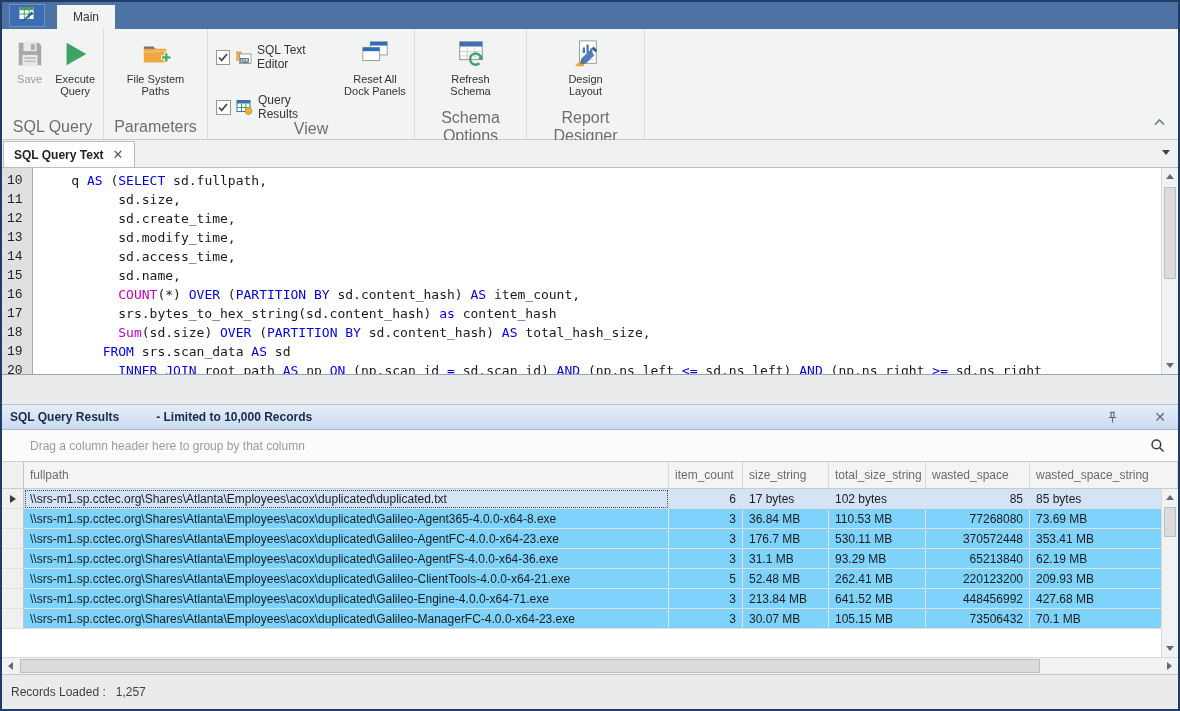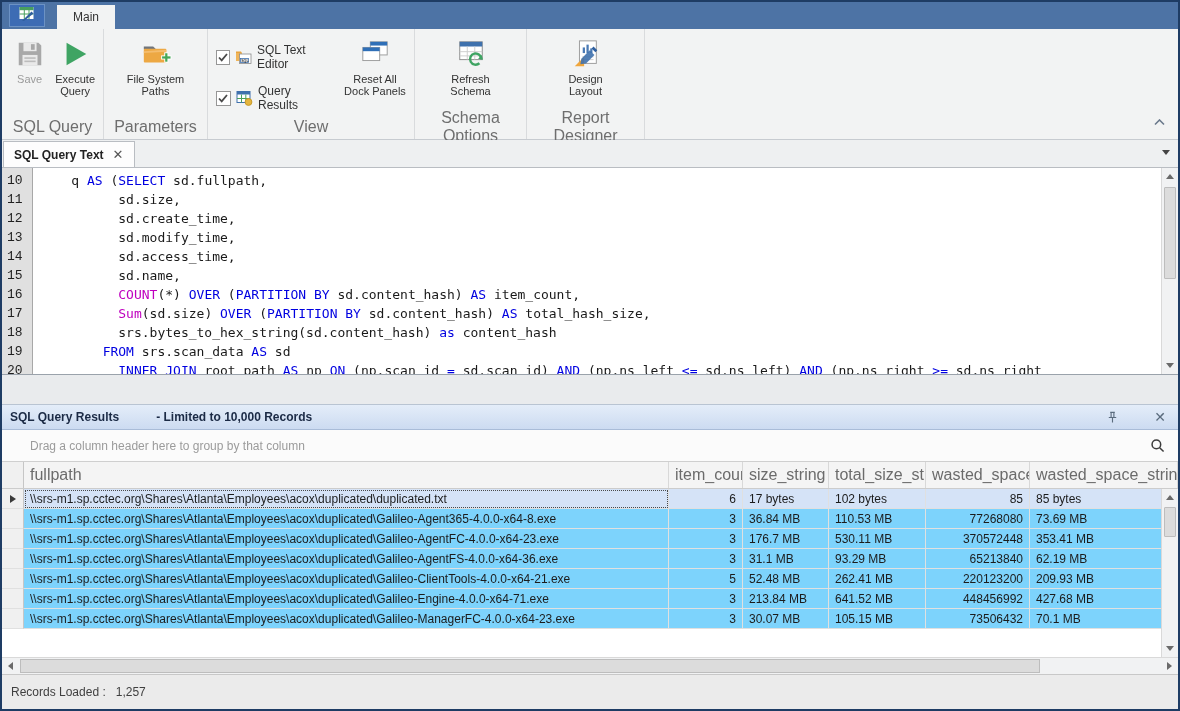--- a/index.html
+++ b/index.html
@@ -20,21 +20,21 @@
 
   
   .ribbon{height:111px;background:var(--ribbon-bg);border-bottom:1px solid #c7cbd0;display:flex;position:relative;flex:none;}
   .rgroup{display:flex;flex-direction:column;border-right:1px solid var(--grp-border);padding:2px 2px 0 2px;}
   .rgroup .items{flex:1;display:flex;align-items:flex-start;padding:4px 4px 0 4px;gap:2px;}
   .rgroup .caption{height:20px;font-size:16px;color:var(--caption);text-align:center;padding-bottom:4px;display:flex;align-items:center;justify-content:center;}
   .bigbtn{width:62px;display:flex;flex-direction:column;align-items:center;gap:3px;padding:3px 2px;cursor:pointer;border-radius:2px;}
   .bigbtn .icon32{width:32px;height:32px;display:flex;align-items:center;justify-content:center;}
   .bigbtn .blabel{font-size:11px;line-height:12px;color:#333;text-align:center;white-space:pre-line;}
   .bigbtn.disabled .blabel{color:#9a9a9a;}
-  .view-left{display:flex;flex-direction:column;justify-content:center;gap:13px;padding:8px 6px 0 2px;}
+  .view-left{display:flex;flex-direction:column;justify-content:center;gap:22px;padding:8px 6px 0 2px;}
   .chkitem{display:flex;align-items:center;gap:5px;cursor:pointer;}
   .chkbox{width:15px;height:15px;background:#fff;border:1px solid #969696;display:flex;align-items:center;justify-content:center;}
   .chklabel{font-size:12px;color:#333;}
   .icon16{width:17px;height:16px;display:inline-flex;}
   .ribbon-collapse{position:absolute;right:10px;bottom:10px;width:18px;height:16px;display:flex;align-items:center;justify-content:center;cursor:pointer;}
 
   
   .doctabbar{height:28px;background:#eef0f1;border-bottom:1px solid #b9bdc2;display:flex;align-items:flex-end;flex:none;position:relative;}
   .doctab{height:26px;margin-left:1px;background:#fdfdfd;border:1px solid #b9bdc2;border-bottom:none;display:flex;align-items:center;gap:9px;padding:0 10px;font-size:12px;font-weight:bold;color:#222;}
   .doctab .closex{font-size:13px;font-weight:normal;color:#555;cursor:pointer;line-height:10px;}
@@ -62,21 +62,21 @@
   .res-title .t1{font-size:12px;font-weight:bold;color:#1b2a45;}
   .res-title .t2{font-size:12px;font-weight:bold;color:#1b2a45;margin-left:9px;}
   .res-title .spacer{flex:1;}
   .titlebtn{width:20px;height:18px;display:flex;align-items:center;justify-content:center;cursor:pointer;color:#5a6b7d;}
   .groupby{height:32px;background:#fbfbfb;border-bottom:1px solid #cfcfcf;display:flex;align-items:center;padding:0 10px;flex:none;}
   .groupby .hint{font-size:12px;color:#9b9b9b;flex:1;margin-left:18px;}
   .searchbtn{width:22px;height:22px;display:flex;align-items:center;justify-content:center;cursor:pointer;}
 
   .gridwrap{flex:none;position:relative;background:#fff;}
   .ghead{display:grid;grid-template-columns:22px 645px 74px 86px 97px 104px minmax(0,1fr);height:27px;background:#f4f4f4;border-bottom:1px solid #cccccc;}
-  .gh{font-size:16px;color:var(--hdr-txt);display:flex;align-items:center;padding:0 6px;border-right:1px solid #d8d8d8;overflow:hidden;white-space:nowrap;cursor:pointer;}
+  .gh{font-size:12px;color:var(--hdr-txt);display:flex;align-items:center;padding:0 6px;border-right:1px solid #d8d8d8;overflow:hidden;white-space:nowrap;cursor:pointer;}
   .gh.ind{border-right:1px solid #c6c6c6;background:#f0f0f0;cursor:default;}
   .gbody{position:relative;height:168px;overflow:hidden;}
   .gr{display:grid;grid-template-columns:22px 645px 74px 86px 97px 104px minmax(0,1fr);height:20px;background:#7dd3fc;cursor:pointer;}
   .gc{font-size:12px;color:#1c1c1c;display:flex;align-items:center;padding:0 6px;border-right:1px solid var(--grid-line);border-bottom:1px solid var(--grid-line);overflow:hidden;white-space:nowrap;}
   .gc.ind{background:#f0f0f0;border-right:1px solid #c6c6c6;justify-content:center;padding:0;}
   .gc.num{justify-content:flex-end;}
   .gr.sel .gc{background:var(--sel-row);}
   .gr.sel .gc.ind{background:#f0f0f0;}
   .gc.focus{outline:1px dotted #4a4a4a;outline-offset:-2px;}
   .row-arrow{width:0;height:0;border-top:4px solid transparent;border-bottom:4px solid transparent;border-left:6px solid #3a3a3a;}
@@ -291,22 +291,22 @@
         <div class="ln">20</div>
       </div>
     <div class="codewrap">
         <div class="cl"><span class="tk-p">    q </span><span class="tk-k">AS</span><span class="tk-p"> (</span><span class="tk-k">SELECT</span><span class="tk-p"> sd.fullpath,</span></div>
         <div class="cl"><span class="tk-p">          sd.size,</span></div>
         <div class="cl"><span class="tk-p">          sd.create_time,</span></div>
         <div class="cl"><span class="tk-p">          sd.modify_time,</span></div>
         <div class="cl"><span class="tk-p">          sd.access_time,</span></div>
         <div class="cl"><span class="tk-p">          sd.name,</span></div>
         <div class="cl"><span class="tk-p">          </span><span class="tk-f">COUNT</span><span class="tk-p">(*) </span><span class="tk-k">OVER</span><span class="tk-p"> (</span><span class="tk-k">PARTITION BY</span><span class="tk-p"> sd.content_hash) </span><span class="tk-k">AS</span><span class="tk-p"> item_count,</span></div>
+        <div class="cl"><span class="tk-p">          srs.bytes_to_hex_string(sd.content_hash) </span><span class="tk-k">as</span><span class="tk-p"> content_hash</span></div>
         <div class="cl"><span class="tk-p">          </span><span class="tk-f">Sum</span><span class="tk-p">(sd.size) </span><span class="tk-k">OVER</span><span class="tk-p"> (</span><span class="tk-k">PARTITION BY</span><span class="tk-p"> sd.content_hash) </span><span class="tk-k">AS</span><span class="tk-p"> total_hash_size,</span></div>
-        <div class="cl"><span class="tk-p">          srs.bytes_to_hex_string(sd.content_hash) </span><span class="tk-k">as</span><span class="tk-p"> content_hash</span></div>
         <div class="cl"><span class="tk-p">        </span><span class="tk-k">FROM</span><span class="tk-p"> srs.scan_data </span><span class="tk-k">AS</span><span class="tk-p"> sd</span></div>
         <div class="cl"><span class="tk-p">          </span><span class="tk-k">INNER JOIN</span><span class="tk-p"> root_path </span><span class="tk-k">AS</span><span class="tk-p"> np </span><span class="tk-k">ON</span><span class="tk-p"> (np.scan_id </span><span class="tk-k">=</span><span class="tk-p"> sd.scan_id) </span><span class="tk-k">AND</span><span class="tk-p"> (np.ns_left </span><span class="tk-k">&lt;=</span><span class="tk-p"> sd.ns_left) </span><span class="tk-k">AND</span><span class="tk-p"> (np.ns_right </span><span class="tk-k">&gt;=</span><span class="tk-p"> sd.ns_right</span></div>
       </div>
     <div class="vscroll">
       <div class="sb-arrow">
           <span class="tri-up"></span>
         </div>
       <div class="sb-thumb" style="top:19px;height:92px;"></div>
       <div class="sb-arrow" style="margin-top:auto">
           <span class="tri-dn"></span>

